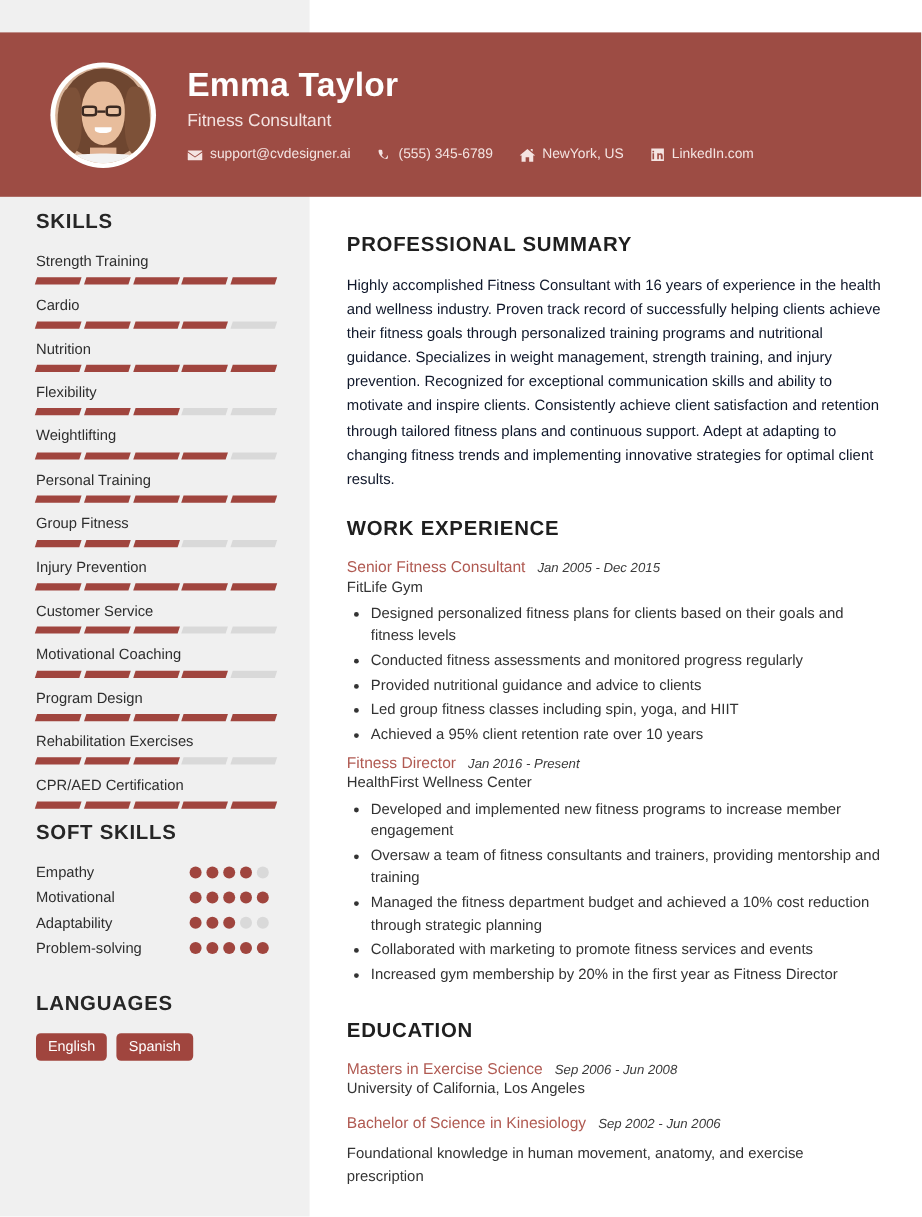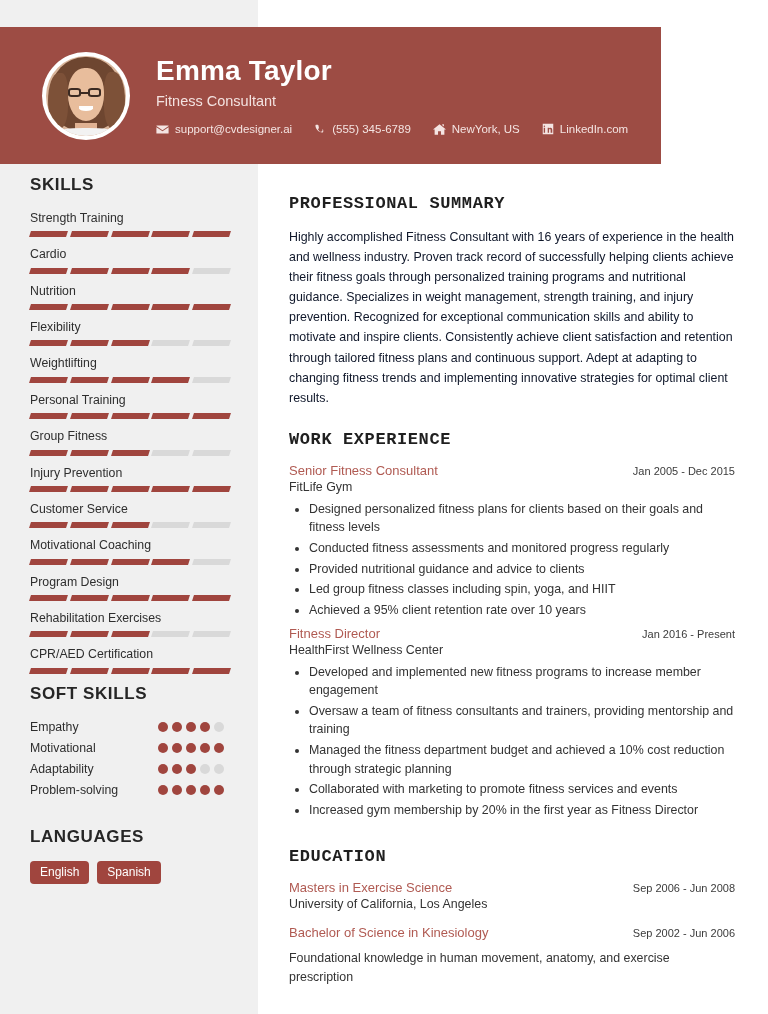--- a/index.html
+++ b/index.html
@@ -17,21 +17,21 @@
   }
   
   .sidebar-bg {
     position: absolute; left: 0; top: 0;
     width: 258px; height: 1014px;
     background: #f0f0f0;
   }
   
   .header {
     position: absolute; left: 0; top: 27px;
-    width: 661px; height: 137px;
+    width: 768px; height: 137px;
     background: #9d4c44;
     display: flex; align-items: center;
   }
   .avatar-wrap {
     margin-left: 42px;
     width: 88px; height: 88px;
     border-radius: 50%;
     background: #ffffff;
     padding: 4px;
     flex: 0 0 auto;
@@ -162,36 +162,35 @@
   
   .main {
     position: absolute; left: 258px; top: 164px;
     width: 510px;
     padding: 30px 33px 0 31px;
   }
   .main-heading {
     font-size: 17px; font-weight: bold; color: #1f1f1f;
     letter-spacing: 0.6px;
     margin-bottom: 14px;
-    font-family: Liberation Mono, monospace;
   }
   .summary {
     font-size: 12.4px; color: #0f172a; line-height: 1.62;
     text-align: left;
   }
   .sec-gap { height: 22px; }
   .entry { margin-bottom: 6px; }
   .entry-top {
-    display: flex; justify-content: space-between; align-items: baseline;
+    display: flex; justify-content: flex-start; align-items: baseline;
   }
   .entry-title {
     font-size: 13px; color: #b05a52; font-weight: normal;
   }
   .entry-date {
-    font-size: 11px; color: #3b3b3b; white-space: nowrap;
+    font-size: 11px; color: #3b3b3b; font-style: italic; white-space: nowrap;
     padding-left: 10px;
   }
   .entry-sub {
     font-size: 12.4px; color: #333333; margin-top: 2px;
   }
   ul.bullets {
     margin: 6px 0 0 0; padding-left: 20px;
   }
   ul.bullets li {
     font-size: 12.4px; color: #333333; line-height: 1.5;

